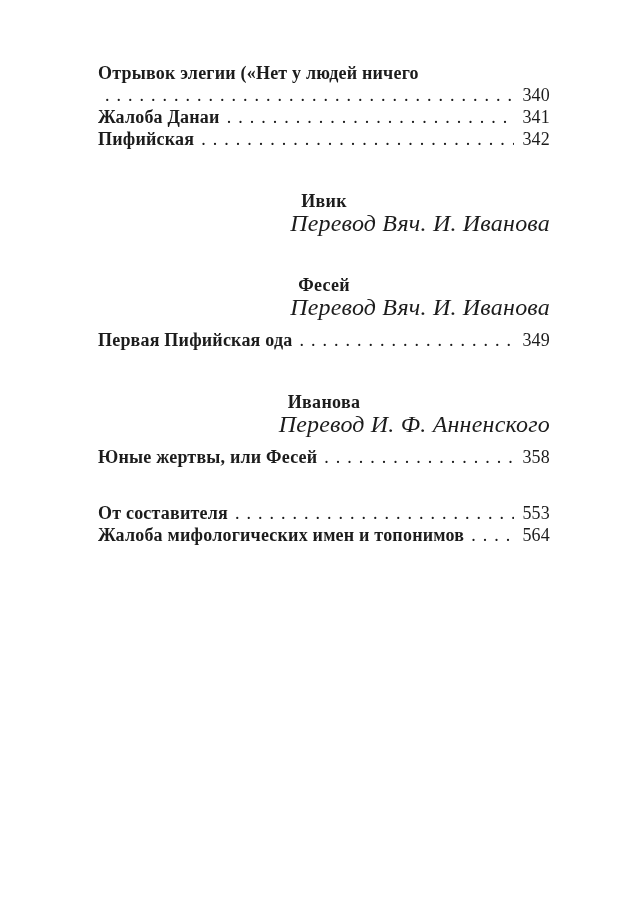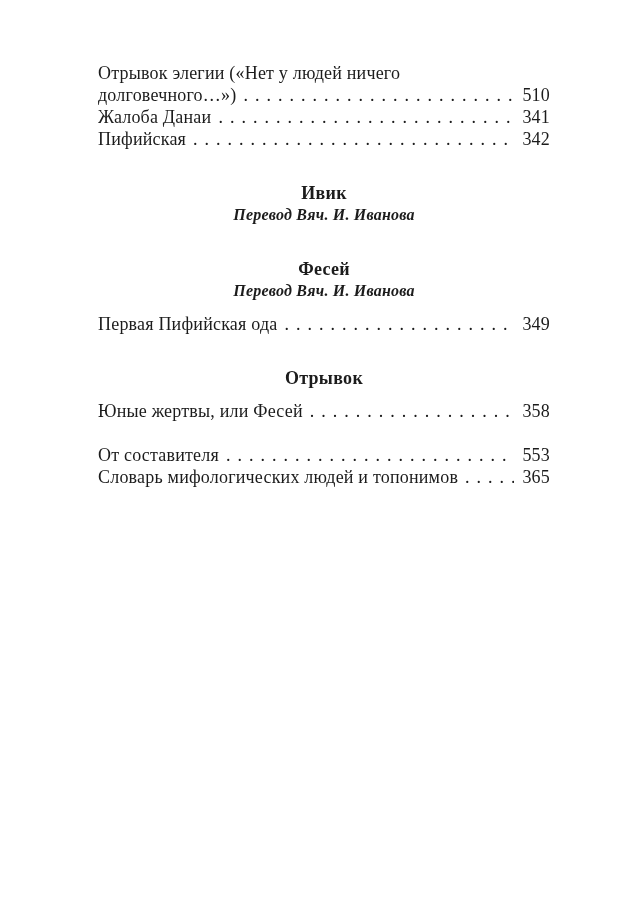--- a/index.html
+++ b/index.html
@@ -27,20 +27,21 @@
     display: flex;
     align-items: baseline;
     font-size: 18px;
     line-height: 22px;
     letter-spacing: 0.2px;
   }
 
   .toc-title {
     flex: 0 0 auto;
     white-space: nowrap;
+    font-weight: bold;
   }
 
   .toc-dots {
     flex: 1 1 0;
     min-width: 14px;
     overflow: hidden;
     white-space: nowrap;
     margin-left: 7px;
   }
   .toc-dots::after {
@@ -48,57 +49,55 @@
     letter-spacing: 7px;
   }
 
   .toc-page {
     flex: 0 0 auto;
     padding-left: 8px;
     white-space: nowrap;
   }
 
   
-  .toc-section { margin-top: 32px; }
+  .toc-section { margin-top: 40px; }
 
   .section-heading {
     font-size: 18px;
     font-weight: bold;
     line-height: 22px;
     text-align: center;
     letter-spacing: 0.3px;
   }
 
   .section-translator {
-    font-size: 16px;
+    font-size: 24px;
     font-style: italic;
     line-height: 22px;
-    text-align: center;
+    text-align: right;
     letter-spacing: 0.2px;
-    font-weight: bold;
   }
 
   .section-entries { margin-top: 11px; }
 
-  .bottom-entries { margin-top: 22px; }
+  .bottom-entries { margin-top: 34px; }
 </style>
 </head>
 <body>
 
 <div class="page">
   <div class="toc">
 
     <div>
       <div class="toc-row">
         <span class="toc-title">Отрывок элегии («Нет у людей ничего</span>
       </div>
       <div class="toc-row">
-        <span class="toc-title">долговечного…»)</span>
         <span class="toc-dots"></span>
-        <span class="toc-page">510</span>
+        <span class="toc-page">340</span>
       </div>
       <div class="toc-row">
         <span class="toc-title">Жалоба Данаи</span>
         <span class="toc-dots"></span>
         <span class="toc-page">341</span>
       </div>
       <div class="toc-row">
         <span class="toc-title">Пифийская</span>
         <span class="toc-dots"></span>
         <span class="toc-page">342</span>
@@ -116,37 +115,38 @@
       <div class="section-entries">
         <div class="toc-row">
           <span class="toc-title">Первая Пифийская ода</span>
           <span class="toc-dots"></span>
           <span class="toc-page">349</span>
         </div>
       </div>
     </section>
 
     <section class="toc-section">
-      <h2 class="section-heading">Отрывок</h2>
+      <h2 class="section-heading">Иванова</h2>
+      <div class="section-translator">Перевод И. Ф. Анненского</div>
       <div class="section-entries">
         <div class="toc-row">
           <span class="toc-title">Юные жертвы, или Фесей</span>
           <span class="toc-dots"></span>
           <span class="toc-page">358</span>
         </div>
       </div>
     </section>
 
     <div class="bottom-entries">
       <div class="toc-row">
         <span class="toc-title">От составителя</span>
         <span class="toc-dots"></span>
         <span class="toc-page">553</span>
       </div>
       <div class="toc-row">
-        <span class="toc-title">Словарь мифологических людей и топонимов</span>
+        <span class="toc-title">Жалоба мифологических имен и топонимов</span>
         <span class="toc-dots"></span>
-        <span class="toc-page">365</span>
+        <span class="toc-page">564</span>
       </div>
     </div>
 
   </div>
 </div>
 
 </body></html>

